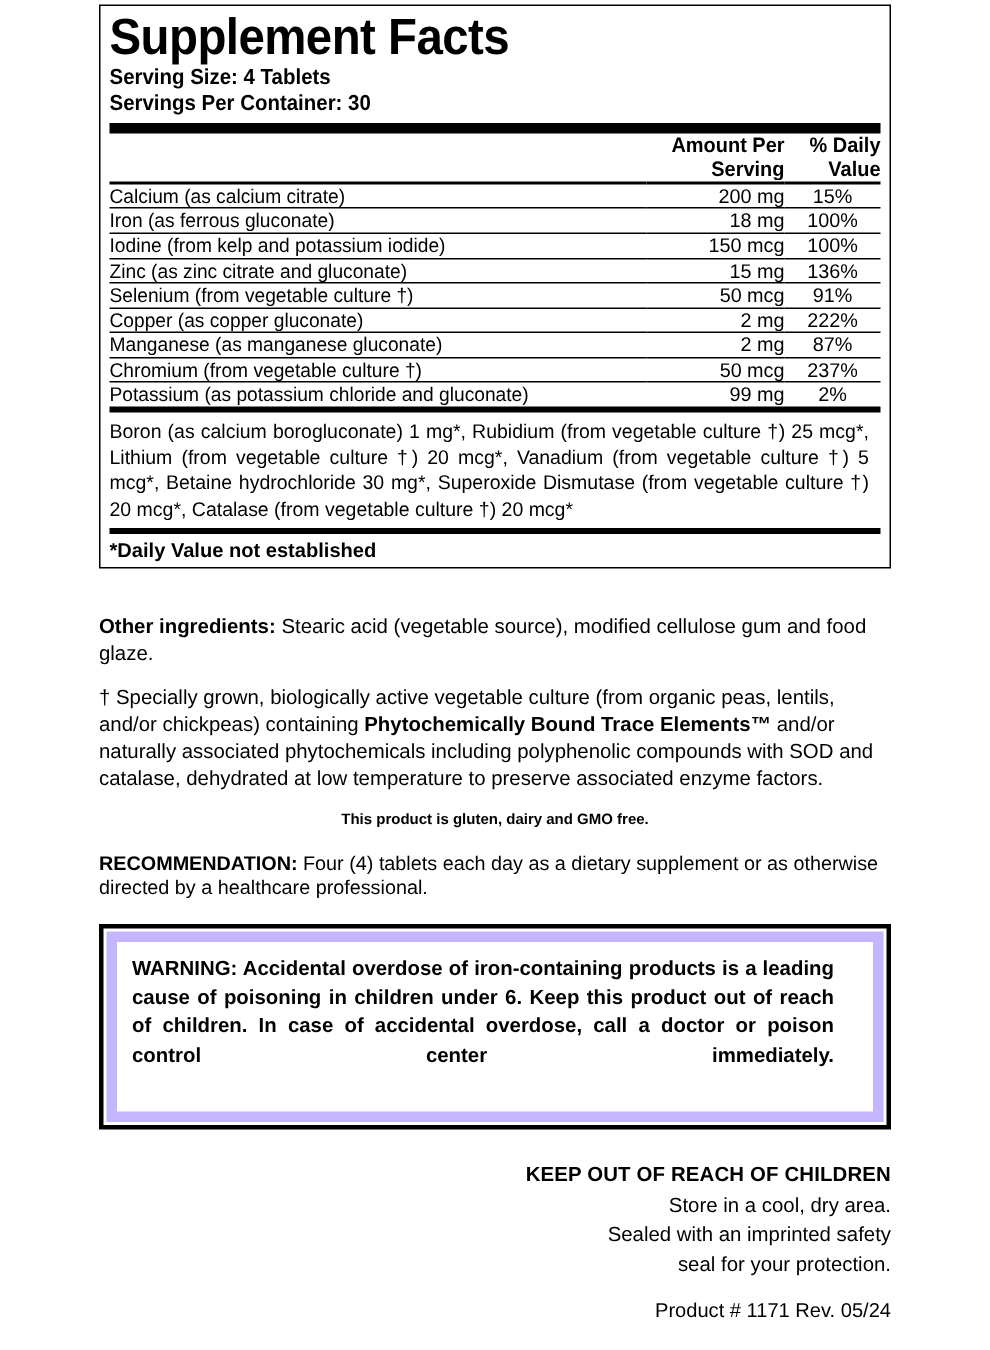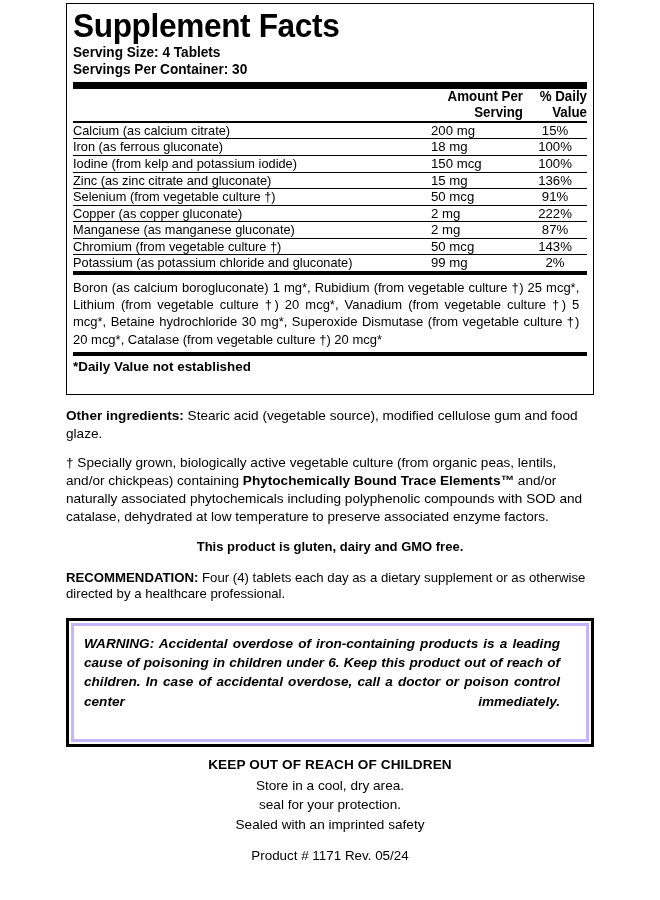--- a/index.html
+++ b/index.html
@@ -20,21 +20,21 @@
     height: 900px;
     box-sizing: border-box;
     padding: 0 66px;
   }
 
   
   .sf-panel {
     box-sizing: border-box;
     width: 528px;
     border: 1.5px solid #000;
-    padding: 4px 6px 19px 6px;
+    padding: 4px 6px 3px 6px;
     margin-top: 3px;
   }
   .sf-title {
     font-weight: bold;
     font-size: 34px;
     line-height: 0.98;
     letter-spacing: -0.4px;
     transform: scaleX(0.93);
     transform-origin: left center;
     margin: 1px 0 2px 0;
@@ -63,21 +63,21 @@
   table.sf-table {
     width: 100%;
     border-collapse: collapse;
     font-size: 13.2px;
   }
   table.sf-table td, table.sf-table th {
     padding: 0;
     vertical-align: bottom;
   }
   .col-name  { text-align: left; }
-  .col-amt   { width: 92px; white-space: nowrap; }
+  .col-amt   { text-align: right; width: 92px; white-space: nowrap; }
   .col-dv    { text-align: center; width: 64px; white-space: nowrap; }
 
   .hdr-cell {
     font-weight: bold;
     font-size: 14px;
     line-height: 1.14;
     text-align: right;
     padding-bottom: 2px;
     transform: scaleX(0.95);
     transform-origin: right bottom;
@@ -113,71 +113,70 @@
     font-weight: bold;
     font-size: 13.4px;
     line-height: 1.2;
     padding-top: 3px;
   }
 
   
   .body-copy {
     font-size: 13.6px;
     line-height: 1.33;
-    margin-top: 12px;
+    margin-top: 30px;
   }
   .body-copy p {
     margin: 0 0 12px 0;
   }
   .body-copy p.tight { margin-bottom: 11px; }
   .body-copy b { font-weight: bold; }
 
   .centered-claim {
     text-align: center;
     font-weight: bold;
-    font-size: 13px;
+    font-size: 10px;
     margin: 0 0 14px 0;
   }
 
   .reco {
     font-size: 13.2px;
     line-height: 1.22;
     margin: 0;
   }
   .reco .reco-label { font-weight: bold; }
 
   
   .warning-box {
     box-sizing: border-box;
     width: 528px;
     border: 3px solid #000;
     margin-top: 16px;
     padding: 2px;
   }
   .warning-inner {
-    border: 3px solid #c4b5fd;
+    border: 7px solid #c4b5fd;
     padding: 8px 26px 9px 10px;
-    font-style: italic;
   }
   .warning-text {
     font-weight: bold;
     font-size: 13.6px;
     line-height: 1.42;
     text-align: justify;
   }
   .warning-text::after {
     content: "";
     display: inline-block;
     width: 100%;
   }
 
   
   .footer {
-    text-align: center;
-    margin-top: 8px;
+    text-align: right;
+    margin-top: 20px;
   }
   .footer-title {
     font-weight: bold;
     font-size: 13.6px;
     letter-spacing: 0.1px;
     line-height: 1.5;
   }
   .footer-line {
     font-size: 13.6px;
     line-height: 1.44;
@@ -246,21 +245,21 @@
             <td class="col-dv">222%</td>
           </tr>
           <tr class="nut-row">
             <td class="col-name">Manganese (as manganese gluconate)</td>
             <td class="col-amt">2 mg</td>
             <td class="col-dv">87%</td>
           </tr>
           <tr class="nut-row">
             <td class="col-name">Chromium (from vegetable culture †)</td>
             <td class="col-amt">50 mcg</td>
-            <td class="col-dv">143%</td>
+            <td class="col-dv">237%</td>
           </tr>
           <tr class="nut-row">
             <td class="col-name">Potassium (as potassium chloride and gluconate)</td>
             <td class="col-amt">99 mg</td>
             <td class="col-dv">2%</td>
           </tr>
         </tbody>
     </table>
 
     <div class="rule-med"></div>
@@ -291,18 +290,18 @@
 
   <section class="warning-box">
     <div class="warning-inner">
       <div class="warning-text">WARNING: Accidental overdose of iron-containing products is a leading cause of poisoning in children under 6. Keep this product out of reach of children. In case of accidental overdose, call a doctor or poison control center immediately.</div>
     </div>
   </section>
 
   <footer class="footer">
     <div class="footer-title">KEEP OUT OF REACH OF CHILDREN</div>
     <div class="footer-line">Store in a cool, dry area.</div>
+    <div class="footer-line">Sealed with an imprinted safety</div>
     <div class="footer-line">seal for your protection.</div>
-    <div class="footer-line">Sealed with an imprinted safety</div>
     <div class="product-id">Product # 1171  Rev. 05/24</div>
   </footer>
 
 </div>
 
 </body></html>

